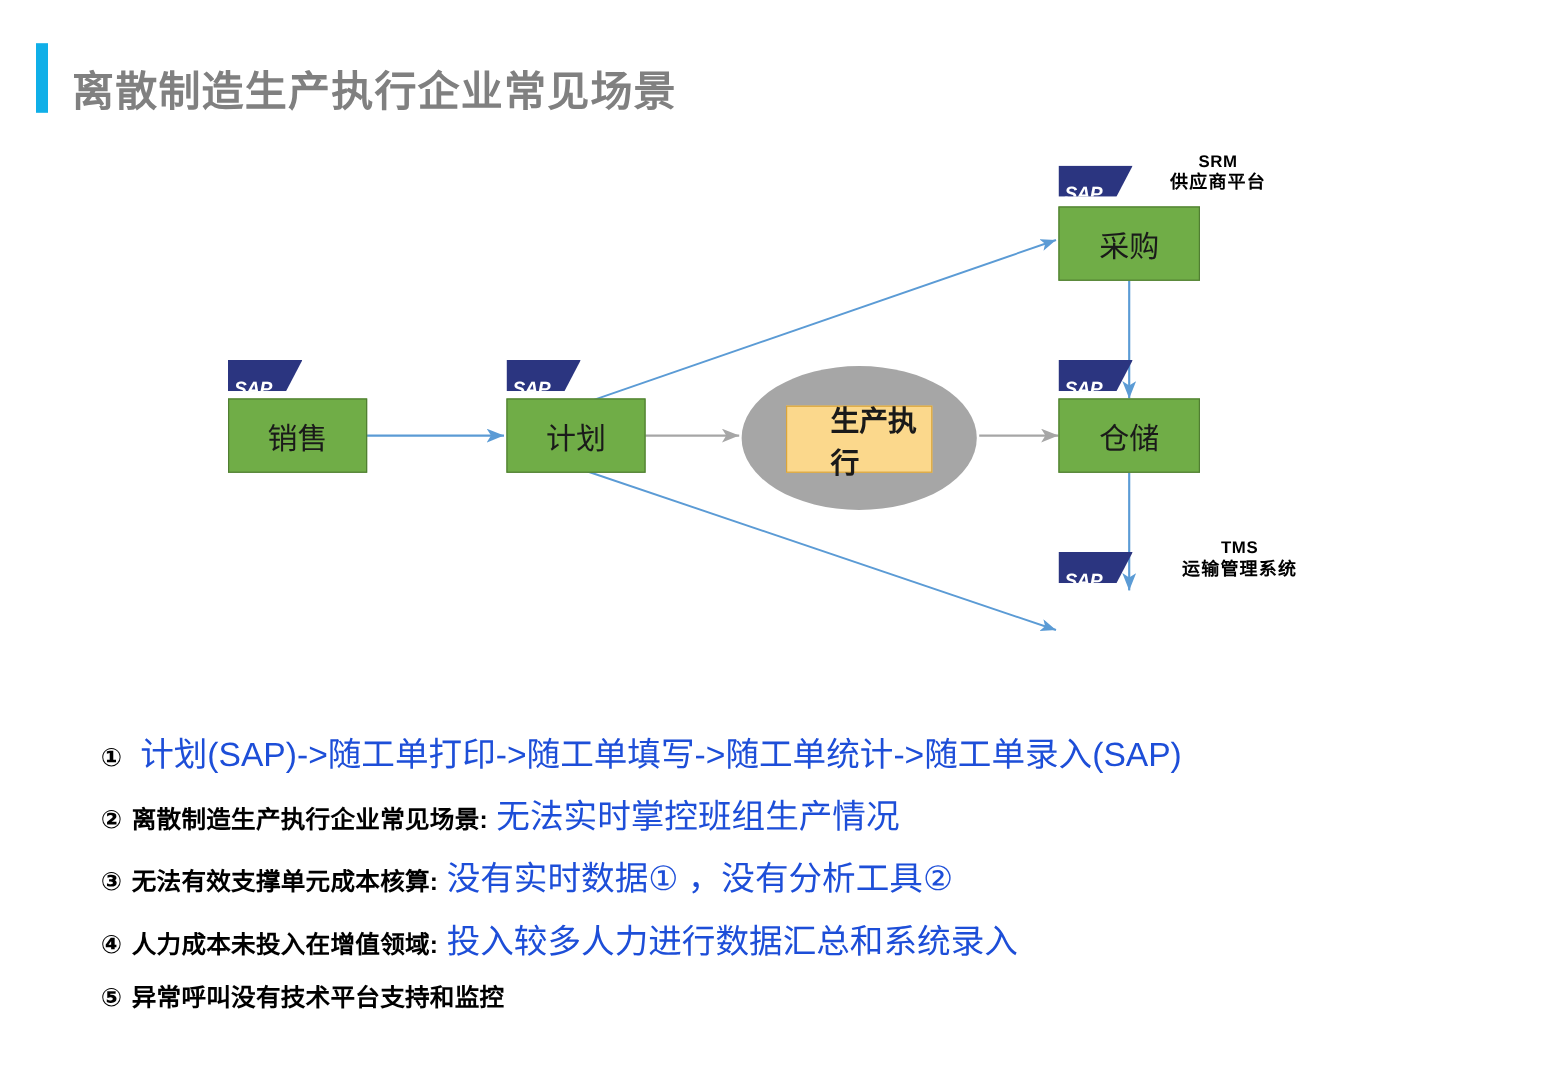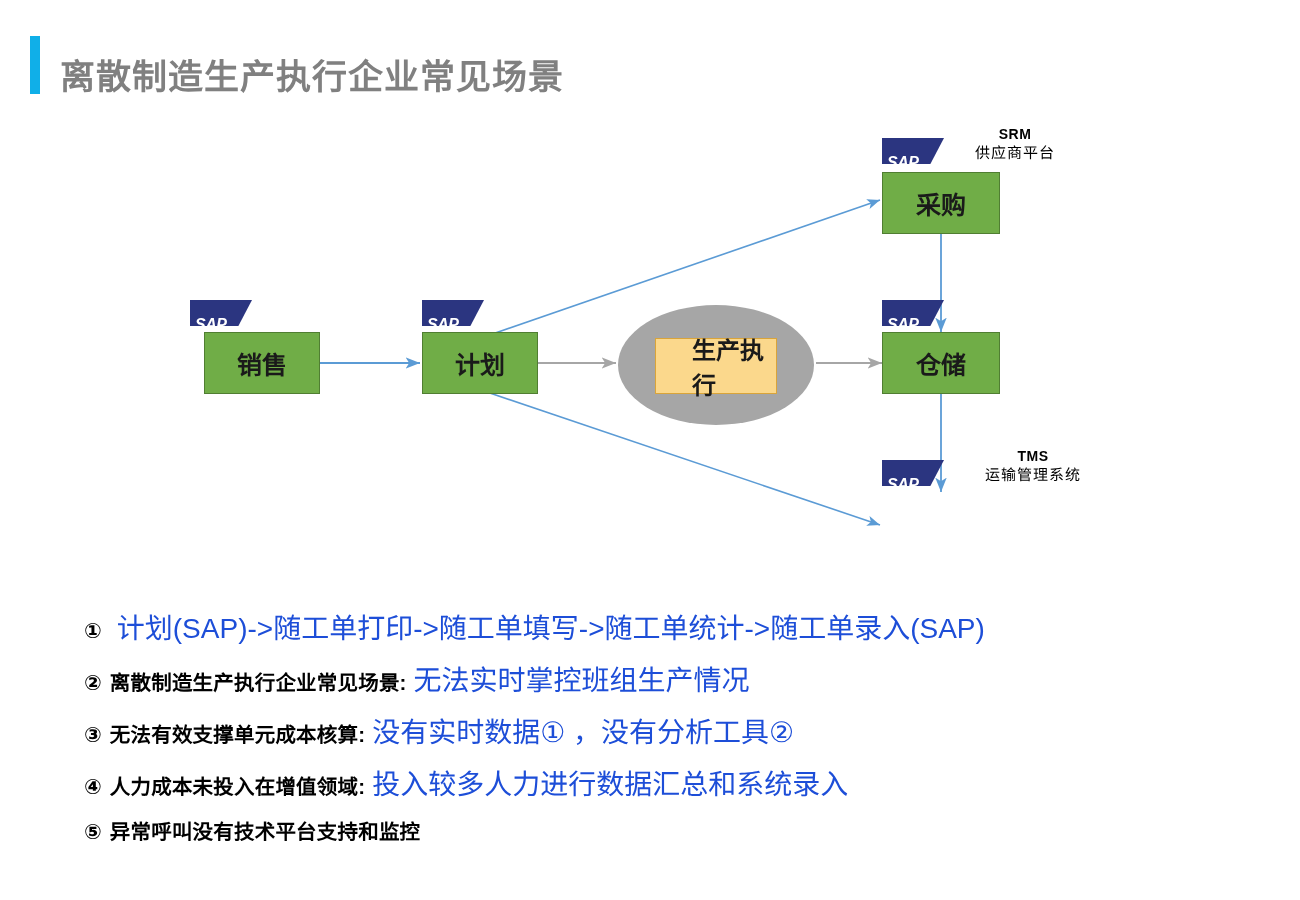--- a/index.html
+++ b/index.html
@@ -58,21 +58,21 @@
 
   .node-box {
     position: absolute;
     background: #70AD47;
     border: 1px solid #507E32;
     display: flex;
     align-items: center;
     justify-content: center;
     font-family: "Liberation Serif", "DejaVu Serif", serif;
     font-size: 25px;
-    font-weight: bold;
+    font-weight: normal;
     color: #1a1a1a;
     box-sizing: border-box;
   }
 
   .sap-logo {
     position: absolute;
     width: 62px;
     height: 26px;
     overflow: hidden;
   }
@@ -104,21 +104,21 @@
   }
   .sys-label .sys-abbr {
     font-size: 14px;
     font-weight: bold;
     color: #000;
     font-family: "Liberation Sans", sans-serif;
     letter-spacing: 0.5px;
   }
   .sys-label .sys-cn {
     font-size: 15px;
-    font-weight: normal;
+    font-weight: bold;
     color: #000;
     font-family: "Liberation Sans", sans-serif;
     letter-spacing: 1px;
   }
 
   
   #exec-ellipse {
     position: absolute;
     left: 618px;
     top: 195px;
@@ -213,21 +213,21 @@
     <line x1="941" y1="124" x2="941" y2="222" stroke="#5B9BD5" stroke-width="1.8" marker-end="url(#arrow-blue)"></line>
 
     <line x1="941" y1="284" x2="941" y2="382" stroke="#5B9BD5" stroke-width="1.8" marker-end="url(#arrow-blue)"></line>
   </svg>
 
   <div class="sap-logo" style="left:190px; top:190px;">
     <div class="sap-shape">
         <span class="sap-text">SAP</span>
       </div>
   </div>
-  <div class="node-box" style="left:190px; top:222px; width:116px; height:62px;margin-left:14px;">
+  <div class="node-box" style="left:190px; top:222px; width:116px; height:62px;">
     <span>销售</span>
   </div>
 
   <div class="sap-logo" style="left:422px; top:190px;">
     <div class="sap-shape">
         <span class="sap-text">SAP</span>
       </div>
   </div>
   <div class="node-box" style="left:422px; top:222px; width:116px; height:62px;">
     <span>计划</span>

